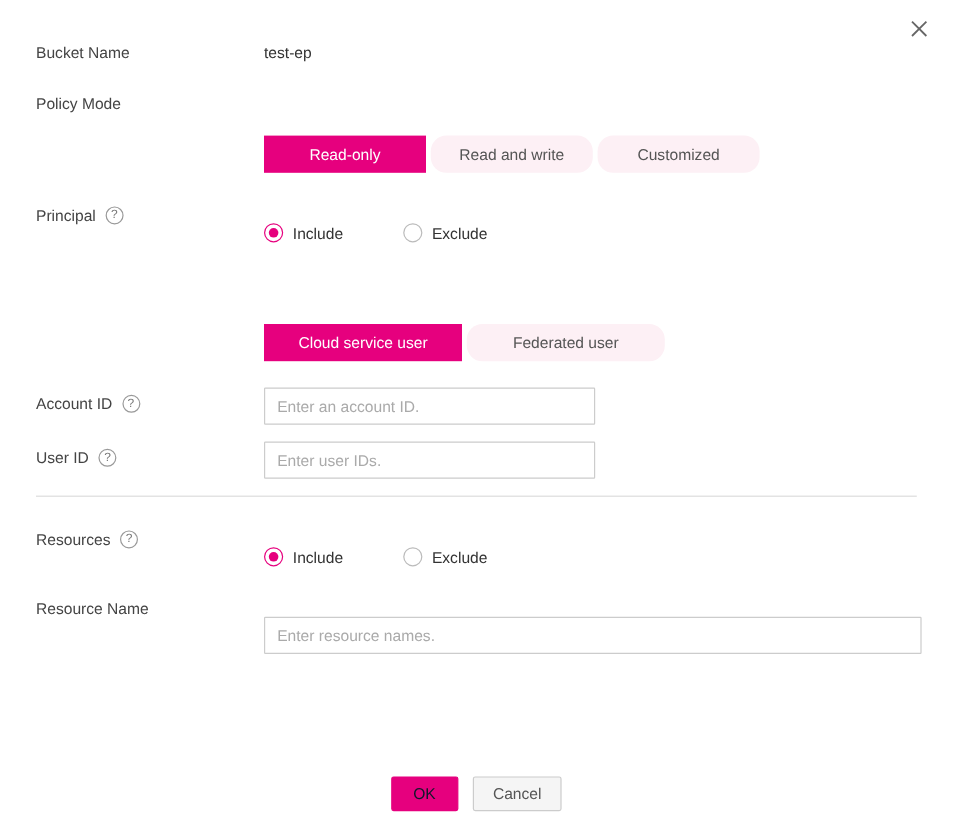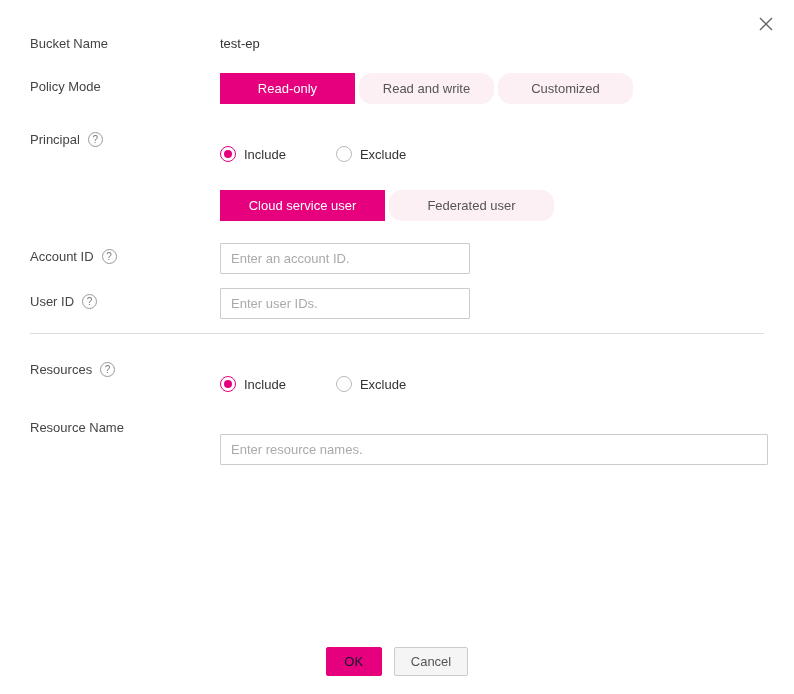--- a/index.html
+++ b/index.html
@@ -77,20 +77,21 @@
     }
     .seg-btn {
       min-width: 135px;
       padding: 8px 22px;
       text-align: center;
       font-size: 13px;
       background: #fdf0f5;
       color: #555;
       border: none;
       cursor: pointer;
+      margin-top: 40px;
     }
     .seg-btn + .seg-btn { margin-left: 4px; border-radius: 13px; }
     .seg-btn.active {
       background: #e6007e;
       color: #fff;
     }
     .helper-text {
       color: #888;
       font-size: 12px;
       margin-top: 12px;
@@ -137,21 +138,21 @@
       height: 15px;
       border: 1px solid #999;
       border-radius: 50%;
       align-items: center;
       justify-content: center;
       font-size: 10px;
       color: #777;
       cursor: default;
     }
     .text-input {
-      width: 250px;
+      width: 276px;
       padding: 7px 10px;
       border: 1px solid #ccc;
       border-radius: 1px;
       font-size: 13px;
       color: #333;
     }
     .text-input.wide {
       width: 548px;
       margin-top: 20px;
     }

